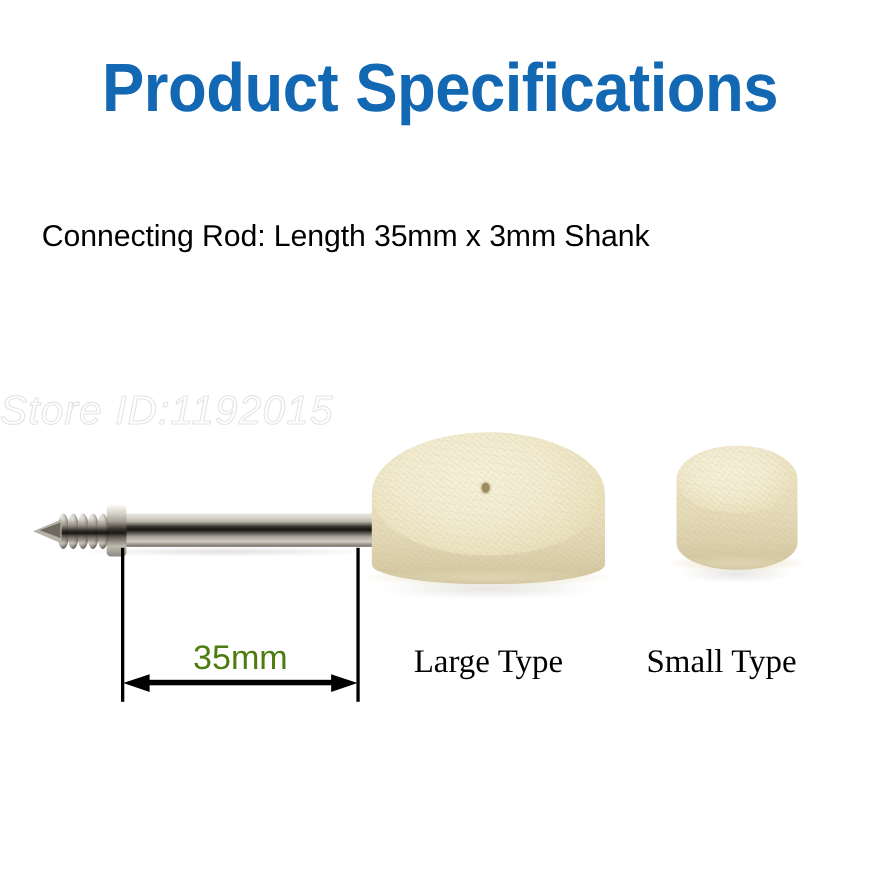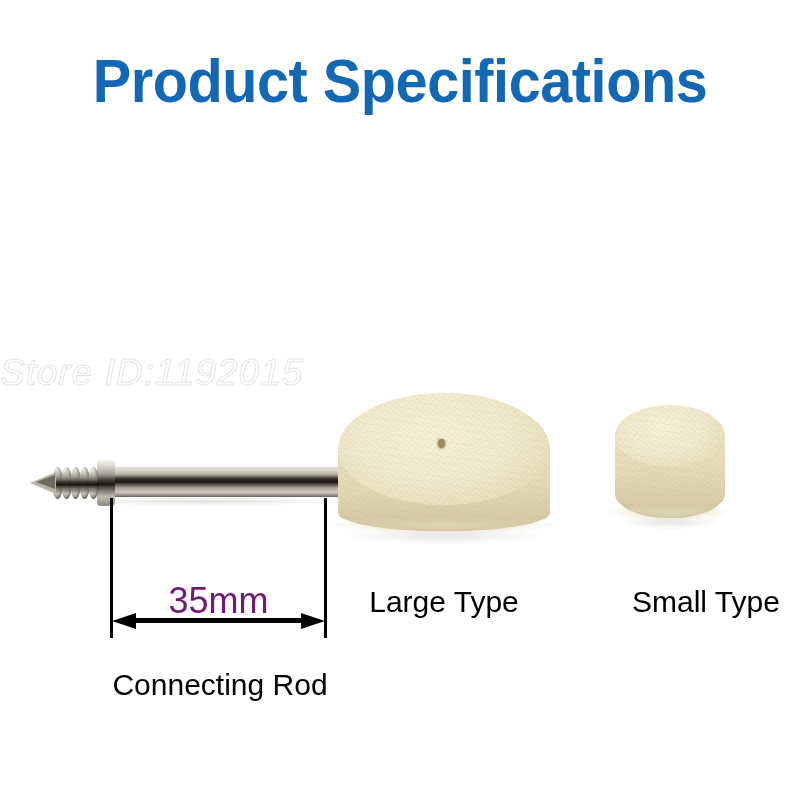--- a/index.html
+++ b/index.html
@@ -243,22 +243,22 @@
     border-top: 8px solid transparent;
     border-bottom: 8px solid transparent;
     border-left: 24px solid #000;
   }
   #dim-value {
     position: absolute;
     left: 110px;
     top: 580px;
     width: 217px;
     text-align: center;
-    font-size: 36px;
-    color: #701a75;
+    font-size: 31px;
+    color: #4d7c0f;
     white-space: nowrap;
   }
   #rod-caption {
     position: absolute;
     left: 45px;
     top: 668px;
     width: 350px;
     text-align: center;
     font-size: 30px;
     color: #000;
@@ -338,30 +338,32 @@
   #felt-small .side { top: 31px; width: 110px; height: 82px; border-radius: 0 0 48% 48% / 0 0 30% 30%; }
   #felt-small .fuzz { top: 99px; }
   #felt-small .shadow { left: 4px; top: 108px; width: 102px; height: 17px; }
 
   .felt-caption {
     position: absolute;
     text-align: center;
     font-size: 30px;
     color: #000;
     white-space: nowrap;
+    font-family: Liberation Serif, serif;
   }
   #felt-large-caption { left: 338px; top: 585px; width: 212px; }
-  #felt-small-caption { left: 632px; top: 585px; width: 140px; }
+  #felt-small-caption { left: 586px; top: 585px; width: 140px; }
 </style>
 </head>
 <body>
 
 <div id="title">Product Specifications</div>
 
 <div id="spec-block">
+  <div class="spec-line">Connecting Rod: Length 35mm x 3mm Shank</div>
 </div>
 
 <div id="stage">
 
   <div id="rod-figure">
     <div class="rod-shadow"></div>
     <div class="rod-shank"></div>
     <div class="rod-collar"></div>
     <div class="rod-threads">
       <div class="thread-turn" style="left:0px;"></div>
@@ -376,21 +378,20 @@
 
   <div id="dim-left-ext"></div>
   <div id="dim-right-ext"></div>
   <div id="dim-arrow">
     <div class="head-l"></div>
     <div class="bar"></div>
     <div class="head-r"></div>
   </div>
   <div id="dim-value">35mm</div>
 
-  <div id="rod-caption">Connecting Rod</div>
 
   <div class="felt" id="felt-large">
     <div class="shadow"></div>
     <div class="side">
       <div class="texture"></div>
     </div>
     <div class="top">
       <div class="texture"></div>
     </div>
     <div class="hole"></div>

